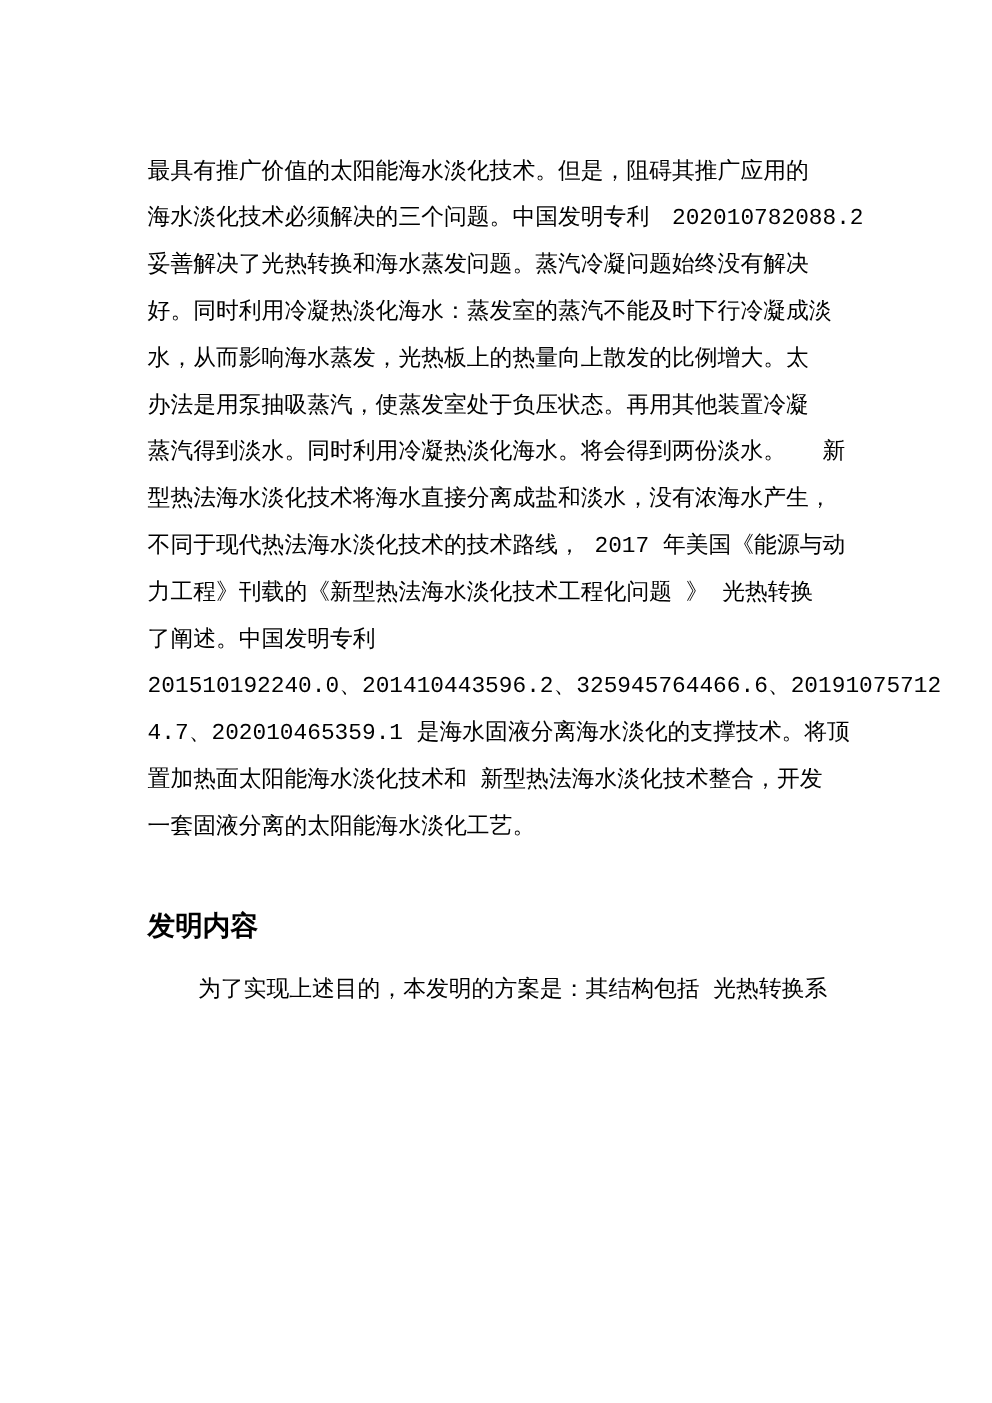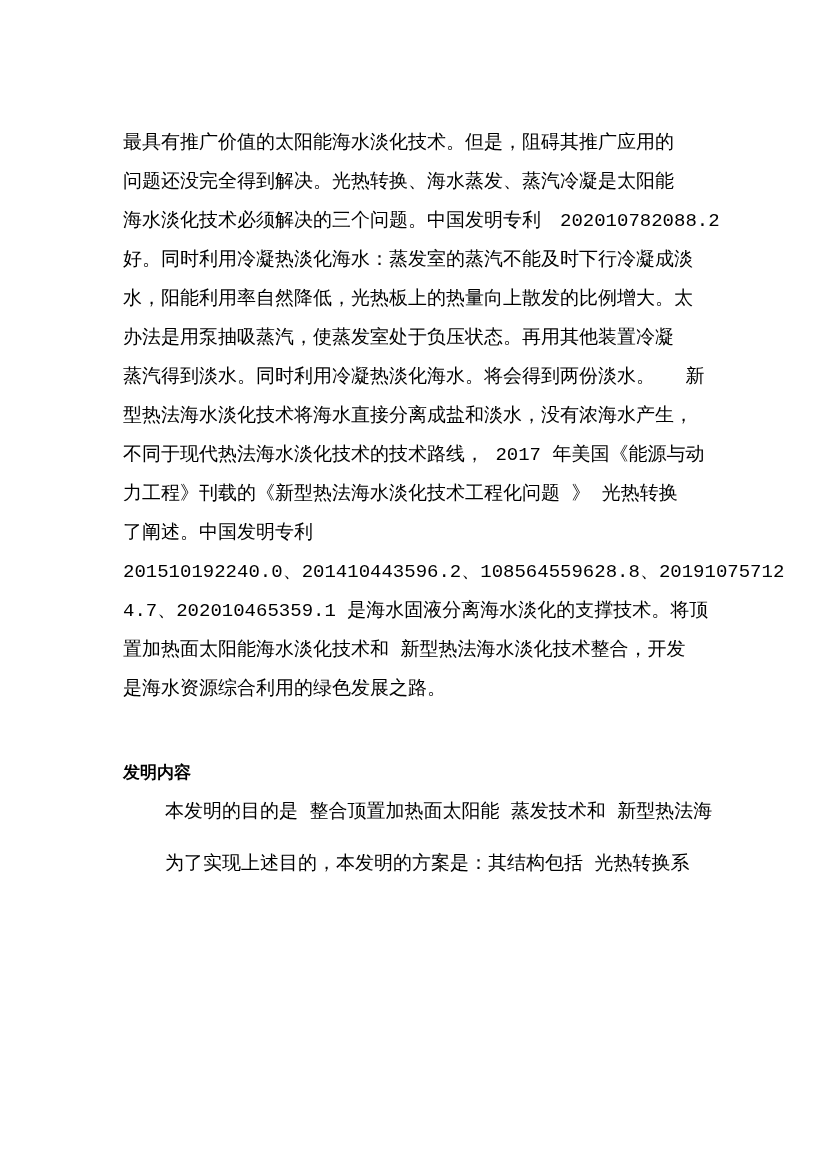--- a/index.html
+++ b/index.html
@@ -31,59 +31,58 @@
   .line {
     white-space: pre;        
     height: 39px;
     line-height: 39px;
     overflow: visible;
   }
   .indent {
     text-indent: 42px;       
   }
   .heading {
-    font-size: 17px;
+    font-size: 23px;
     font-weight: bold;
     height: 39px;
     line-height: 39px;
     margin: 45px 0 0 0;
     white-space: pre;
   }
   .p3 {
     margin-top: 13px;
   }
 </style>
 </head>
 <body>
 
 <div class="page">
   <div class="content">
 
     <div class="para">
       <div class="line">最具有推广价值的太阳能海水淡化技术。但是，阻碍其推广应用的</div>
-      <div class="line">问题还没完全得到解决。光热转换、海水蒸发、蒸汽冷凝是太阳能</div>
       <div class="line">海水淡化技术必须解决的三个问题。中国发明专利　202010782088.2</div>
+      <div class="line">妥善解决了光热转换和海水蒸发问题。蒸汽冷凝问题始终没有解决</div>
       <div class="line">好。同时利用冷凝热淡化海水：蒸发室的蒸汽不能及时下行冷凝成淡</div>
-      <div class="line">水，阳能利用率自然降低，光热板上的热量向上散发的比例增大。太</div>
+      <div class="line">水，从而影响海水蒸发，光热板上的热量向上散发的比例增大。太</div>
       <div class="line">办法是用泵抽吸蒸汽，使蒸发室处于负压状态。再用其他装置冷凝</div>
       <div class="line">蒸汽得到淡水。同时利用冷凝热淡化海水。将会得到两份淡水。　 新</div>
       <div class="line">型热法海水淡化技术将海水直接分离成盐和淡水，没有浓海水产生，</div>
       <div class="line">不同于现代热法海水淡化技术的技术路线， 2017 年美国《能源与动</div>
       <div class="line">力工程》刊载的《新型热法海水淡化技术工程化问题 》 光热转换</div>
       <div class="line">了阐述。中国发明专利</div>
-      <div class="line">201510192240.0、201410443596.2、108564559628.8、20191075712</div>
+      <div class="line">201510192240.0、201410443596.2、325945764466.6、20191075712</div>
       <div class="line">4.7、202010465359.1 是海水固液分离海水淡化的支撑技术。将顶</div>
       <div class="line">置加热面太阳能海水淡化技术和 新型热法海水淡化技术整合，开发</div>
-      <div class="line">是海水资源综合利用的绿色发展之路。</div>
+      <div class="line">一套固液分离的太阳能海水淡化工艺。</div>
     </div>
 
     <div class="heading">发明内容</div>
 
     <div class="para">
-      <div class="line indent">本发明的目的是 整合顶置加热面太阳能 蒸发技术和 新型热法海</div>
     </div>
 
     <div class="para p3">
       <div class="line indent">为了实现上述目的，本发明的方案是：其结构包括 光热转换系</div>
     </div>
 
   </div>
 </div>
 
 </body></html>

